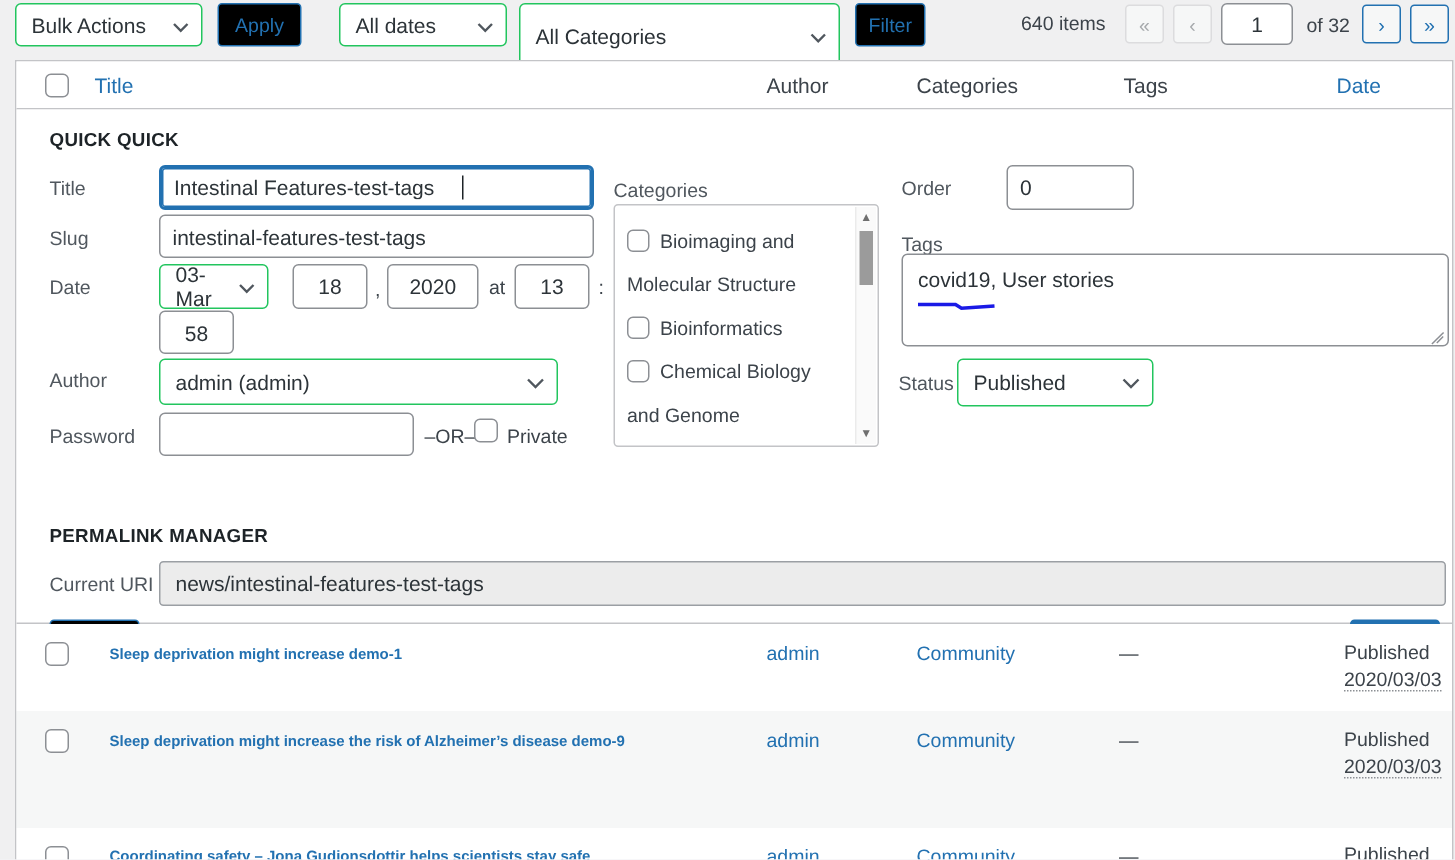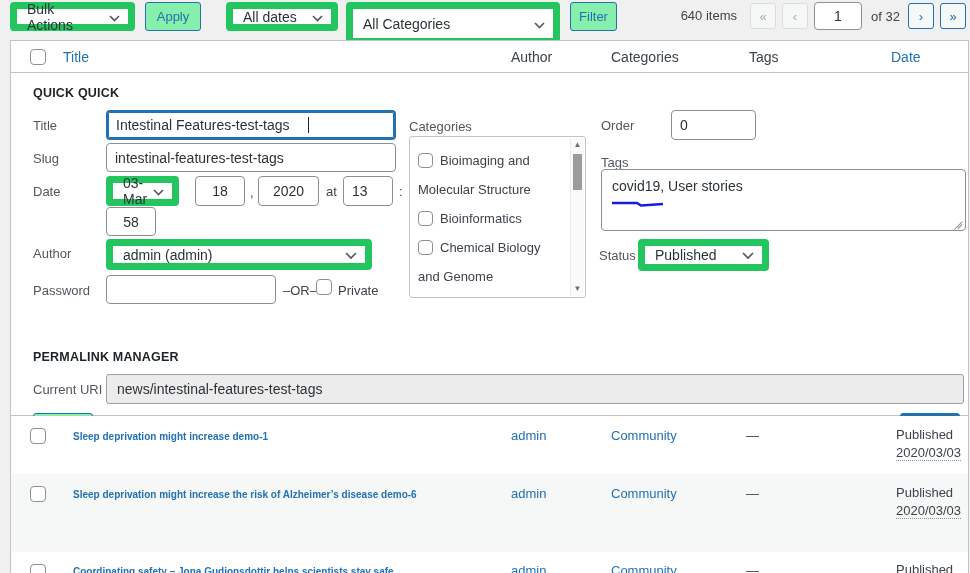--- a/index.html
+++ b/index.html
@@ -1,28 +1,28 @@
 <!DOCTYPE html>
 <html><head>
 <meta charset="utf-8">
 <style>
   * { margin:0; padding:0; box-sizing:border-box; }
   html,body { background:#f0f0f1; font-family:"Liberation Sans", sans-serif; }
   #canvas { position:relative; width:970px; height:573px; background:#f0f0f1; overflow:hidden; }
 
   
-  .sel { position:absolute; background:#fff; border:7px solid #22c55e; border-radius:4px;
+  .sel { position:absolute; background:#fff; border:1px solid #22c55e; border-radius:4px;
          font-size:14px; color:#2c3338; display:flex; align-items:center; padding:0 26px 0 10px; cursor:pointer; }
   .sel .chev { position:absolute; right:8px; top:50%; transform:translateY(-50%); }
   .inp { position:absolute; background:#fff; border:1px solid #8c8f94; border-radius:4px;
          font-size:14px; color:#2c3338; padding:0 8px; font-family:"Liberation Sans", sans-serif; outline:none; }
   .inp.focused { border:2px solid #2271b1; box-shadow:0 0 0 1px #2271b1 inset; }
   .btn { position:absolute; border-radius:3px; font-size:13px; display:flex; align-items:center;
          justify-content:center; cursor:pointer; font-family:"Liberation Sans", sans-serif; }
-  .btn.secondary { background:#86efac; border:1px solid #2271b1; color:#2271b1; }
+  .btn.secondary { background:#000000; border:1px solid #2271b1; color:#2271b1; }
   .btn.primary  { background:#2271b1; border:1px solid #2271b1; color:#fff; }
   .btn.pagedis  { background:#f6f7f7; border:1px solid #dcdcde; color:#a7aaad; cursor:default; }
   .btn.pageact  { background:#f6f7f7; border:1px solid #2271b1; color:#2271b1; }
   .cb { position:absolute; width:16px; height:16px; background:#fff; border:1px solid #8c8f94; border-radius:4px; cursor:pointer; }
   .lbl { position:absolute; font-size:13px; color:#50575e; }
   .txt { position:absolute; font-size:13px; color:#3c434a; }
 
   
   .items-count { position:absolute; left:655px; top:8px; width:82px; text-align:right; font-size:13px; color:#3c434a; }
   .page-num { text-align:center; }
@@ -127,21 +127,21 @@
       <div class="sel" style="left:95px;top:103px;width:73px;height:30px;">
         <span>03-Mar</span>
         <span class="chev"><svg width="11" height="7">
               <path d="M1 1 L5.5 5.5 L10 1" stroke="#50575e" stroke-width="1.6" fill="none"></path>
             </svg></span>
       </div>
       <input class="inp" style="left: 184px; top: 103px; width: 50px; height: 30px; text-align: center;" value="18">
       <div class="txt" style="left:239px;top:112px;">,</div>
       <input class="inp" style="left: 247px; top: 103px; width: 61px; height: 30px; text-align: center;" value="2020">
       <div class="txt" style="left:315px;top:111px;">at</div>
-      <input class="inp" style="left: 332px; top: 103px; width: 50px; height: 30px; " value="13">
+      <input class="inp" style="left: 332px; top: 103px; width: 50px; height: 30px; text-align: center;" value="13">
       <div class="txt" style="left:388px;top:111px;">:</div>
       <input class="inp" style="left: 95px; top: 134px; width: 50px; height: 29px; text-align: center;" value="58">
 
       <div class="lbl" style="left:22px;top:173px;">Author</div>
       <div class="sel" style="left:95px;top:166px;width:266px;height:31px;">
         <span>admin (admin)</span>
         <span class="chev"><svg width="12" height="8">
               <path d="M1 1 L6 6 L11 1" stroke="#50575e" stroke-width="1.6" fill="none"></path>
             </svg></span>
       </div>
@@ -201,21 +201,21 @@
       <div class="row-title" style="top:11px;">Sleep deprivation might increase demo-1</div>
       <div class="cell link" style="left:500px;top:12px;">admin</div>
       <div class="cell link" style="left:600px;top:12px;">Community</div>
       <div class="cell plain" style="left:735px;top:12px;">—</div>
       <div class="cell plain" style="left:885px;top:11px;">Published</div>
       <div class="cell plain" style="left:885px;top:29px;"><span class="date-abbr">2020/03/03</span></div>
     </div>
 
     <div class="post-row" style="top:433px;height:78px;background:#f6f7f7;">
       <div class="cb" style="left:19px;top:12px;"></div>
-      <div class="row-title" style="top:11px;">Sleep deprivation might increase the risk of Alzheimer’s disease demo-6</div>
+      <div class="row-title" style="top:11px;">Sleep deprivation might increase the risk of Alzheimer’s disease demo-9</div>
       <div class="cell link" style="left:500px;top:12px;">admin</div>
       <div class="cell link" style="left:600px;top:12px;">Community</div>
       <div class="cell plain" style="left:735px;top:12px;">—</div>
       <div class="cell plain" style="left:885px;top:11px;">Published</div>
       <div class="cell plain" style="left:885px;top:29px;"><span class="date-abbr">2020/03/03</span></div>
     </div>
 
     <div class="post-row" style="top:511px;height:60px;background:#fff;">
       <div class="cb" style="left:19px;top:12px;"></div>
       <div class="row-title" style="top:10px;width:445px;">Coordinating safety – Jona Gudjonsdottir helps scientists stay safe</div>

